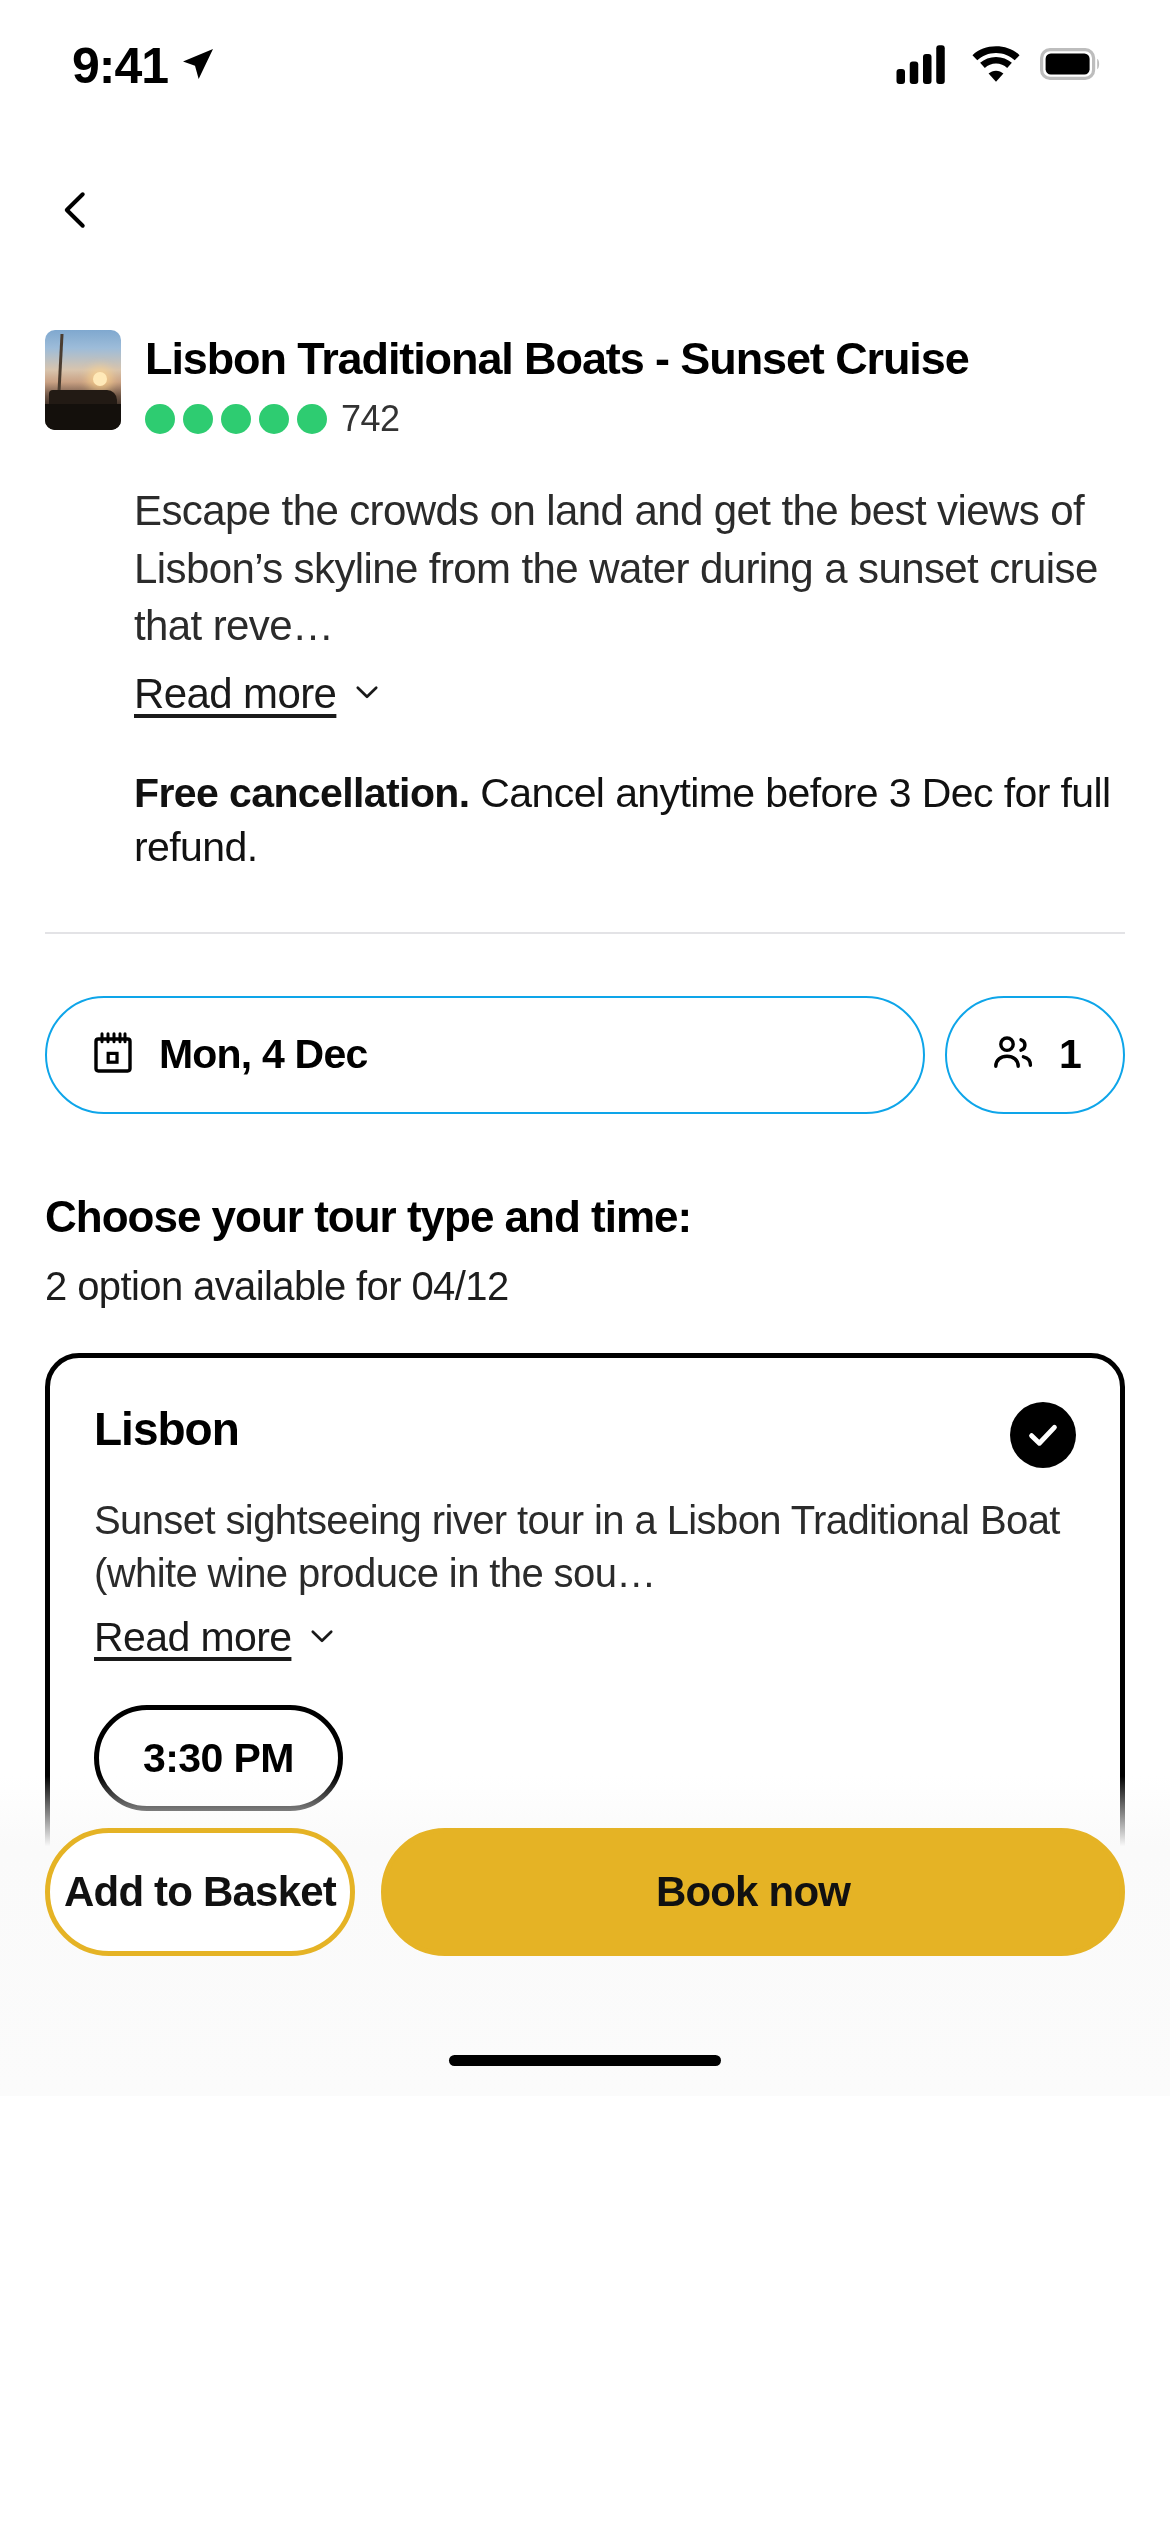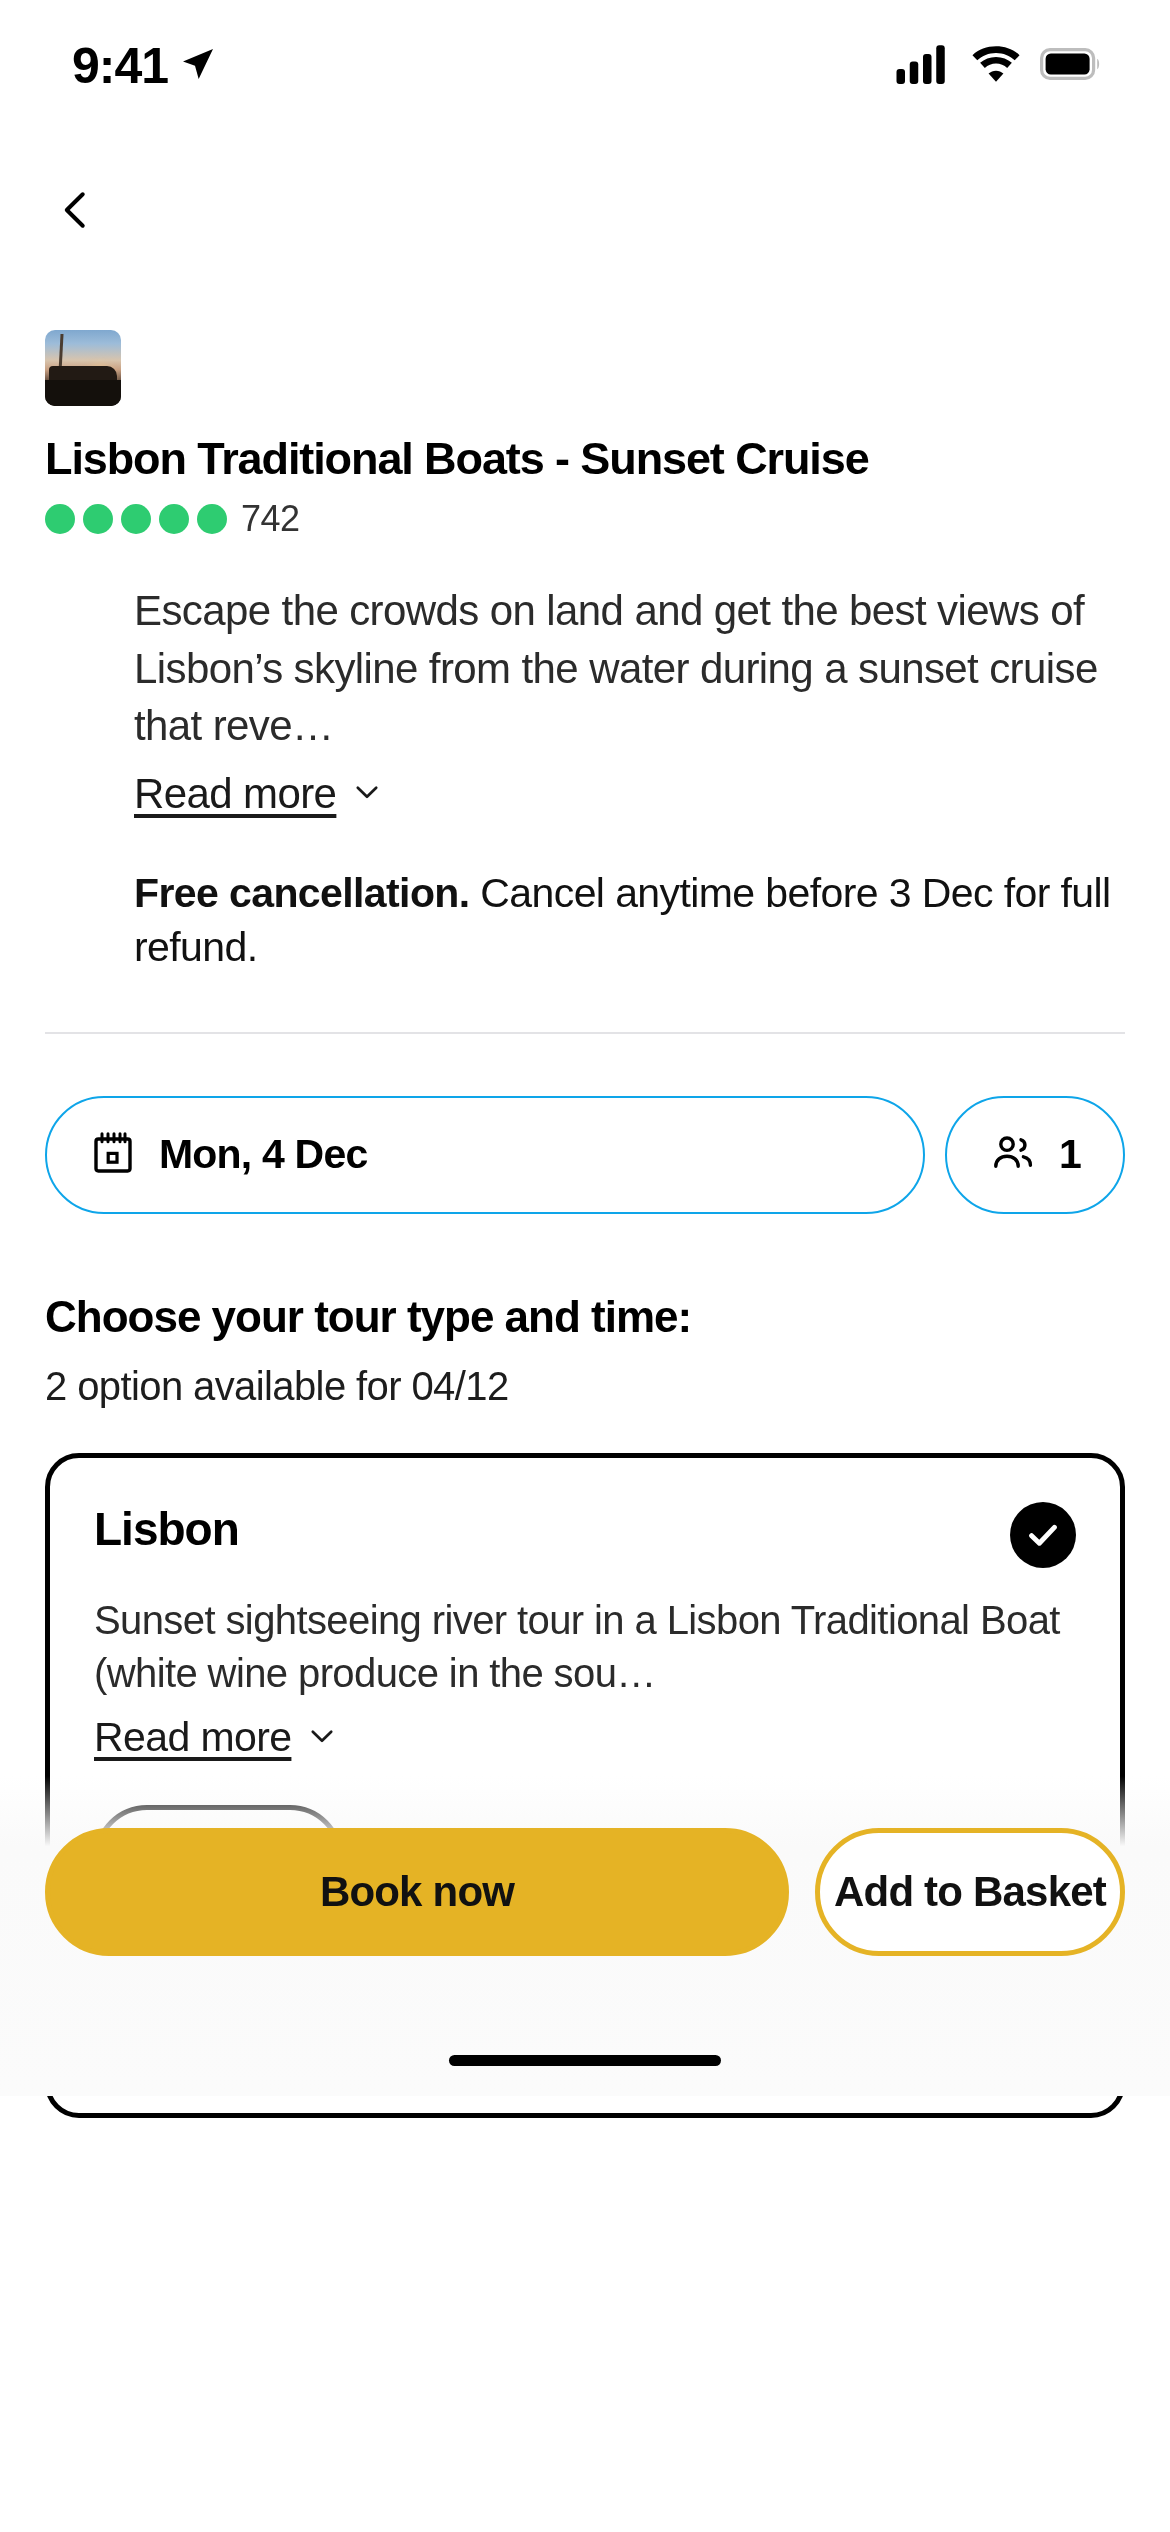--- a/index.html
+++ b/index.html
@@ -26,21 +26,21 @@
   .back-btn {
     position:absolute; left:34px; top:10px;
     width:84px; height:84px;
     display:flex; align-items:center; justify-content:center;
     background:transparent; border:none; cursor:pointer;
   }
 
   
   .content { position:absolute; top:270px; left:0; width:1170px; }
 
-  .prod-head { display:flex; padding:60px 45px 0 45px; gap:24px;flex-direction:column; }
+  .prod-head { display:flex; padding:60px 45px 0 45px; gap:24px; }
   .thumb {
     width:76px; height:100px; border-radius:10px; flex:0 0 76px;
     background:
       linear-gradient(to bottom,
         #7fa8cf 0%, #9dbcd9 18%, #d8c4ad 40%,
         #c9a184 52%, #6b5344 66%, #241c16 82%, #120e0a 100%);
     position:relative; overflow:hidden;
   }
   .thumb::before{
     content:""; position:absolute; left:14px; top:4px; width:3px; height:58px;
@@ -311,18 +311,18 @@
         <div class="price-total">$38.72</div>
       </div>
     </div>
 
   </div>
 
   <div class="drag-handle"></div>
 
   <div class="bottom-fade"></div>
   <div class="bottom-bar">
+    <div class="btn btn-basket">Add to Basket</div>
     <div class="btn btn-book">Book now</div>
-    <div class="btn btn-basket">Add to Basket</div>
   </div>
 
   <div class="home-indicator"></div>
 </div>
 
 </body></html>

